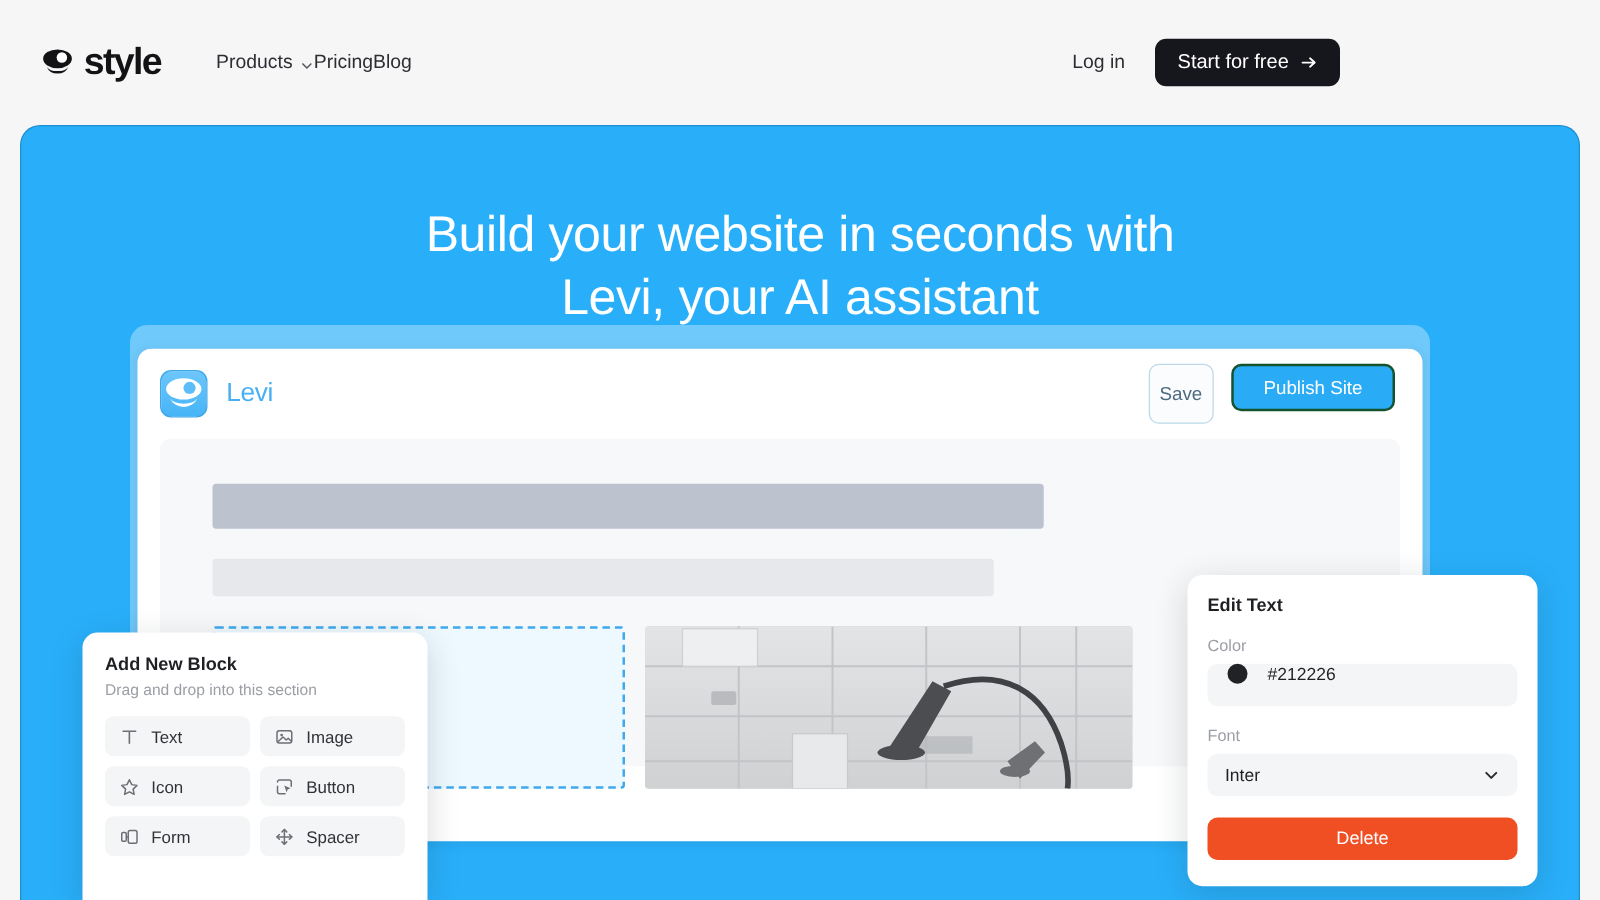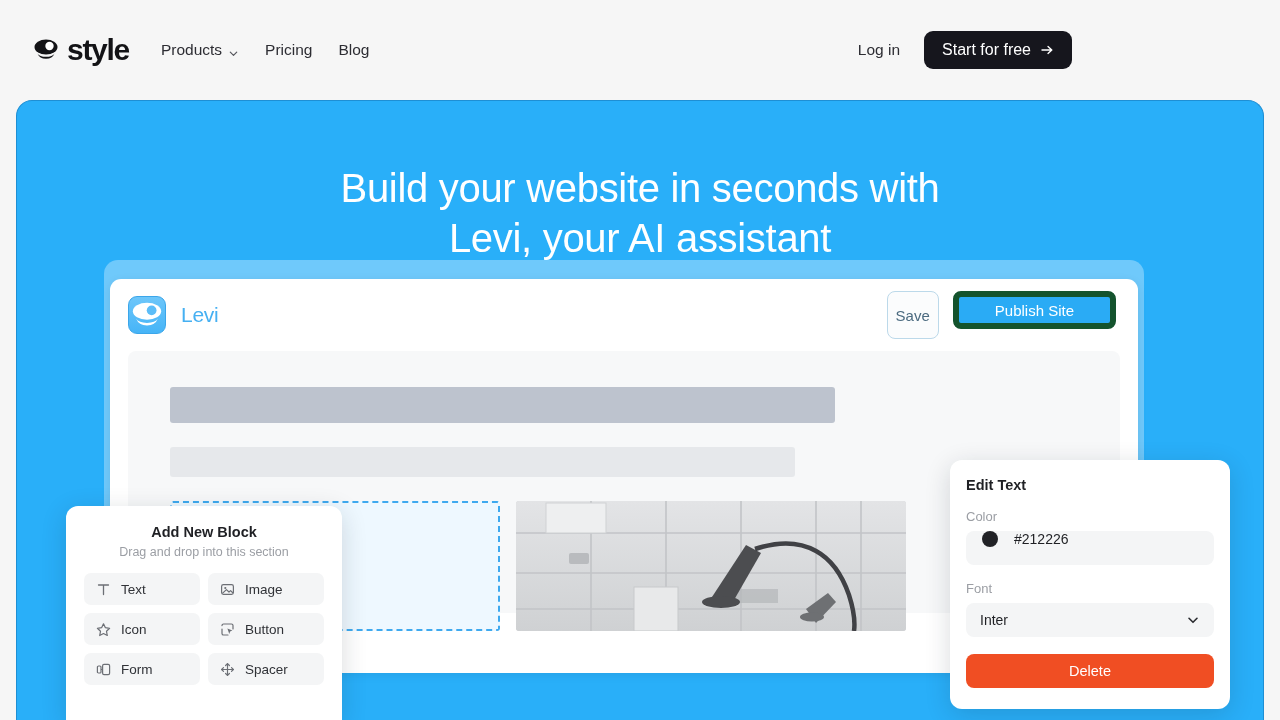--- a/index.html
+++ b/index.html
@@ -17,21 +17,21 @@
     display: flex; align-items: center;
     padding: 0 32px;
     background: #f6f6f6;
   }
   .brand { display: flex; align-items: center; gap: 7px; }
   .brand-mark { width: 28px; height: 28px; display: block; }
   .brand-word {
     font-size: 30px; font-weight: bold; letter-spacing: -1.3px;
     color: #131316; line-height: 1;
   }
-  .main-nav { display: flex; align-items: flex-start; gap: 26px; margin-left: 32px; }
+  .main-nav { display: flex; align-items: flex-start; margin-left: 44px; }
   .nav-link {
     font-size: 15.5px; color: #2d2d33; cursor: pointer;
     display: flex; align-items: center; gap: 6px; white-space: nowrap;
   }
   .chev { width: 11px; height: 11px; display: block; }
   .header-right { margin-left: auto; display: flex; align-items: center; gap: 24px; }
   .login-link { font-size: 15.5px; color: #2d2d33; cursor: pointer; }
   .cta-dark {
     background: #16161d; color: #fff; border-radius: 9px;
     font-size: 16px; padding: 0 18px; height: 38px;
@@ -96,22 +96,22 @@
   .levi-name {
     margin-left: 15px; font-size: 21px; color: #46b0f2; letter-spacing: -.3px;
   }
   .mock-actions { margin-left: auto; display: flex; gap: 14px; }
   .btn-save {
     background: #fbfcfd; border: 1px solid #bcd9ea; color: #4c6b80;
     border-radius: 8px; height: 48px; padding: 0 8px;
     font-size: 15px; cursor: pointer; font-family: inherit;
   }
   .btn-publish {
-    background: #2aabf5; border: 6px solid #14532d; color: #fff;
-    border-radius: 8px; height: 38px; padding: 0 36px;
+    background: #2aabf5; border: 2px solid #14532d; color: #fff;
+    border-radius: 8px; height: 38px; padding: 0 24px;
     font-size: 15px; cursor: pointer; font-family: inherit;
   }
   .mock-canvas {
     margin: 0 18px; background: #f7f8f9;
     border-radius: 8px 8px 0 0; height: 262px; padding: 36px 42px 0;
   }
   .ph-bar-lg { height: 36px; background: #bdc3ce; border-radius: 3px; width: 665px; }
   .ph-bar-sm { height: 30px; background: #e6e8eb; border-radius: 3px; width: 625px; margin-top: 24px; }
   .mock-cols { display: flex; gap: 16px; margin-top: 24px; }
   .drop-zone {
@@ -124,21 +124,20 @@
   }
   .photo-block svg { display: block; width: 100%; height: 100%; }
 
   
   .panel-add {
     position: absolute; left: 66px; top: 506px;
     width: 276px; height: 214px;
     background: #ffffff; border-radius: 12px 12px 0 0;
     box-shadow: 0 6px 26px rgba(20,30,45,.16);
     padding: 18px 18px 0;
-    text-align: center;
   }
   .panel-title { font-size: 14.5px; font-weight: bold; color: #1f2024; }
   .panel-sub { font-size: 12.5px; color: #9b9ea4; margin-top: 5px; }
   .block-grid {
     margin-top: 14px;
     display: grid; grid-template-columns: 1fr 1fr; gap: 8px 8px;
   }
   .block-chip {
     background: #f4f5f6; border-radius: 7px; height: 32px;
     display: flex; align-items: center; gap: 10px; padding: 0 12px;

